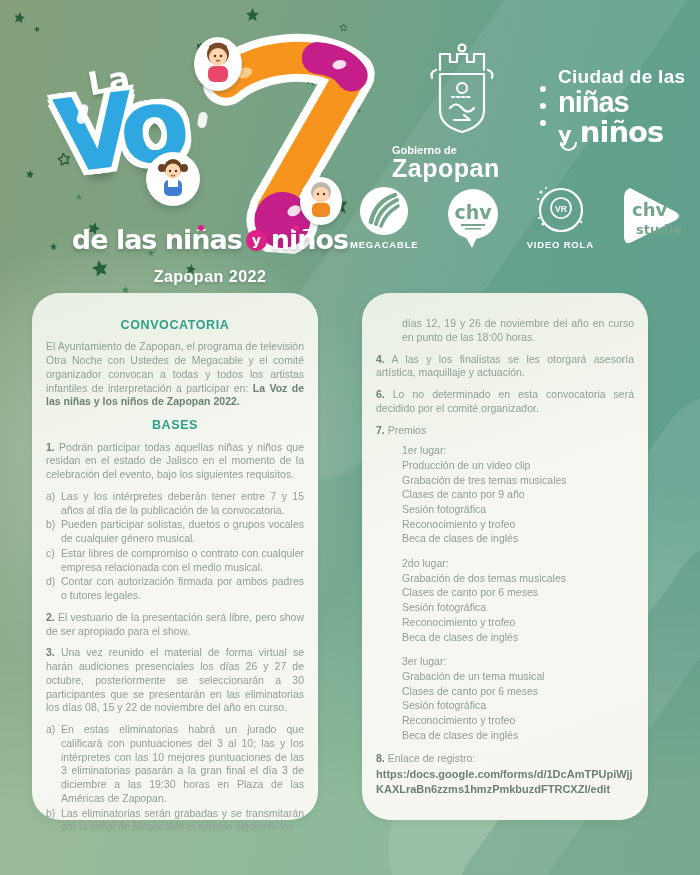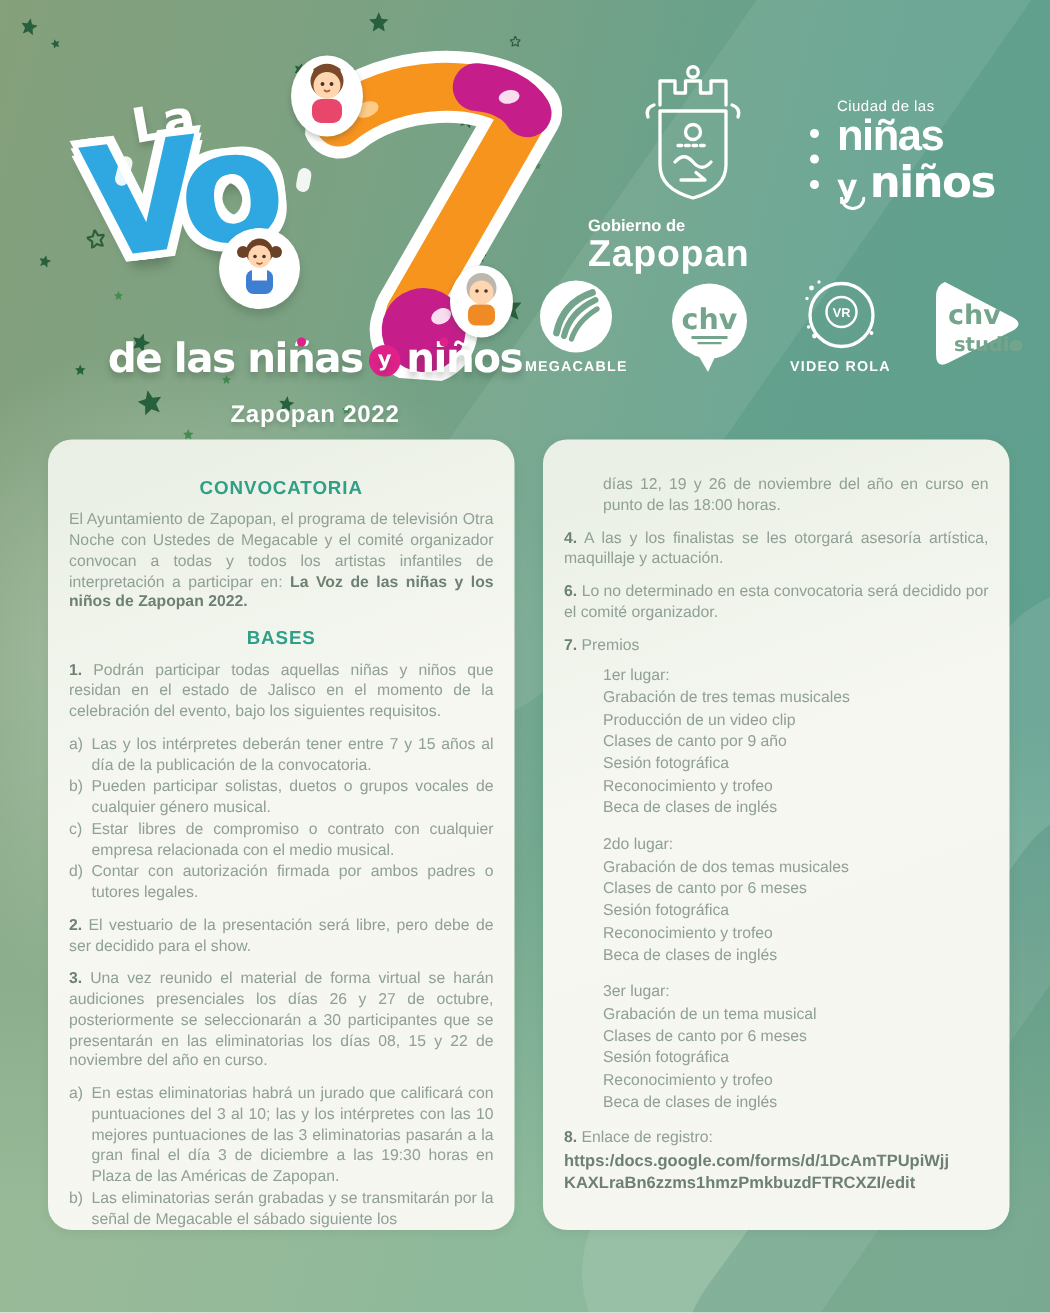--- a/index.html
+++ b/index.html
@@ -42,34 +42,34 @@
   .edition{position:absolute;left:0;top:240px;width:320px;text-align:center;color:#fff;font-weight:bold;
            font-size:16px;letter-spacing:.5px;text-shadow:0 2px 3px rgba(50,70,50,.25);}
 
   
   .gob{position:absolute;left:392px;top:40px;width:140px;color:#fff;}
   .gob-line1{font-size:11px;font-weight:bold;margin-top:2px;}
   .gob-line2{font-size:25px;font-weight:bold;letter-spacing:.5px;margin-top:-2px;}
   .dots{position:absolute;left:540px;top:86px;display:flex;flex-direction:column;gap:11px;}
   .dots i{width:6px;height:6px;border-radius:50%;background:#fff;}
   .ciudad{position:absolute;left:558px;top:66px;color:#fff;}
-  .ciudad .c1{font-size:10px;font-weight:normal;letter-spacing:.3px;}
+  .ciudad .c1{font-size:19px;font-weight:bold;letter-spacing:.3px;}
   .ciudad .c2{font-size:29px;font-weight:bold;line-height:1.0;font-family:Liberation Sans, sans-serif;letter-spacing:-1px;}
   .ciudad .c3{font-size:29px;font-weight:bold;line-height:1.05;font-family:"DejaVu Sans",sans-serif;letter-spacing:-1px;position:relative;}
   .ciudad .cy{font-size:21px;}
   .smile{position:absolute;left:2px;bottom:-4px;width:13px;height:7px;border:2.5px solid #fff;border-top:none;
          border-radius:0 0 12px 12px;}
 
   
   .sponsors{position:absolute;left:350px;top:184px;width:332px;display:flex;justify-content:space-between;align-items:flex-end;}
   .sp{display:flex;flex-direction:column;align-items:center;color:#fff;}
   .sp-label{font-size:9.5px;font-weight:bold;letter-spacing:.8px;margin-top:3px;}
 
   
-  .card{position:absolute;top:293px;width:311px;height:527px;border-radius:16px;
+  .card{position:absolute;top:293px;width:286px;height:527px;border-radius:28px;
         background:linear-gradient(160deg,#e9efe4 0%, #f5f7f0 40%, #f4f6ef 100%);
         box-shadow:0 2px 6px rgba(60,90,70,.10);
         padding:24px 14px 10px 14px;box-sizing:border-box;color:#90a096;
         font-size:10.5px;line-height:1.31;}
   .card-left{left:32px;} .card-right{left:362px;}
   .h-teal{color:#2f9f87;font-weight:bold;text-align:center;font-size:12.5px;letter-spacing:.6px;margin:0 0 7px 0;}
   .card p{margin:0 0 8px 0;text-align:justify;}
   .card b,.card .dk{color:#6d8073;font-weight:bold;}
   .sub{display:flex;margin:0 0 1px 0;}
   .sub .lb{width:15px;flex:0 0 15px;}
@@ -331,21 +331,21 @@
       </div>
     <div class="sub">
         <span class="lb">c)</span>
         <span class="txt">Estar libres de compromiso o contrato con cualquier empresa relacionada con el medio musical.</span>
       </div>
     <div class="sub" style="margin-bottom:8px;">
         <span class="lb">d)</span>
         <span class="txt">Contar con autorización firmada por ambos padres o tutores legales.</span>
       </div>
 
-    <p><b>2.</b> <span>El vestuario de la presentación será libre, pero debe de ser decidido para el show.</span></p>
+    <p><b>2.</b> <span>El vestuario de la presentación será libre, pero show de ser apropiado para el show.</span></p>
 
     <p><b>3.</b> <span>Una vez reunido el material de forma virtual se harán audiciones presenciales los días 26 y 27 de octubre, posteriormente se seleccionarán a 30 participantes que se presentarán en las eliminatorias los días 08, 15 y 22 de noviembre del año en curso.</span></p>
     <div class="sub">
         <span class="lb">a)</span>
         <span class="txt">En estas eliminatorias habrá un jurado que calificará con puntuaciones del 3 al 10; las y los intérpretes con las 10 mejores puntuaciones de las 3 eliminatorias pasarán a la gran final el día 3 de diciembre a las 19:30 horas en Plaza de las Américas de Zapopan.</span>
       </div>
     <div class="sub">
         <span class="lb">b)</span>
         <span class="txt">Las eliminatorias serán grabadas y se transmitarán por la señal de Megacable el sábado siguiente los</span>
       </div>
@@ -353,22 +353,22 @@
 
   <div class="card card-right">
     <div class="cont-par">días 12, 19 y 26 de noviembre del año en curso en punto de las 18:00 horas.</div>
 
     <p><b>4.</b> <span>A las y los finalistas se les otorgará asesoría artística, maquillaje y actuación.</span></p>
     <p><b>6.</b> <span>Lo no determinado en esta convocatoria será decidido por el comité organizador.</span></p>
     <p style="margin-bottom:6px;"><b>7.</b> <span>Premios</span></p>
 
     <div class="premio">
       <div>1er lugar:</div>
+      <div>Producción de un video clip</div>
       <div>Grabación de tres temas musicales</div>
-      <div>Producción de un video clip</div>
       <div>Clases de canto por 9 año</div>
       <div>Sesión fotográfica</div>
       <div>Reconocimiento y trofeo</div>
       <div>Beca de clases de inglés</div>
     </div>
 
     <div class="premio">
       <div>2do lugar:</div>
       <div>Grabación de dos temas musicales</div>
       <div>Clases de canto por 6 meses</div>

